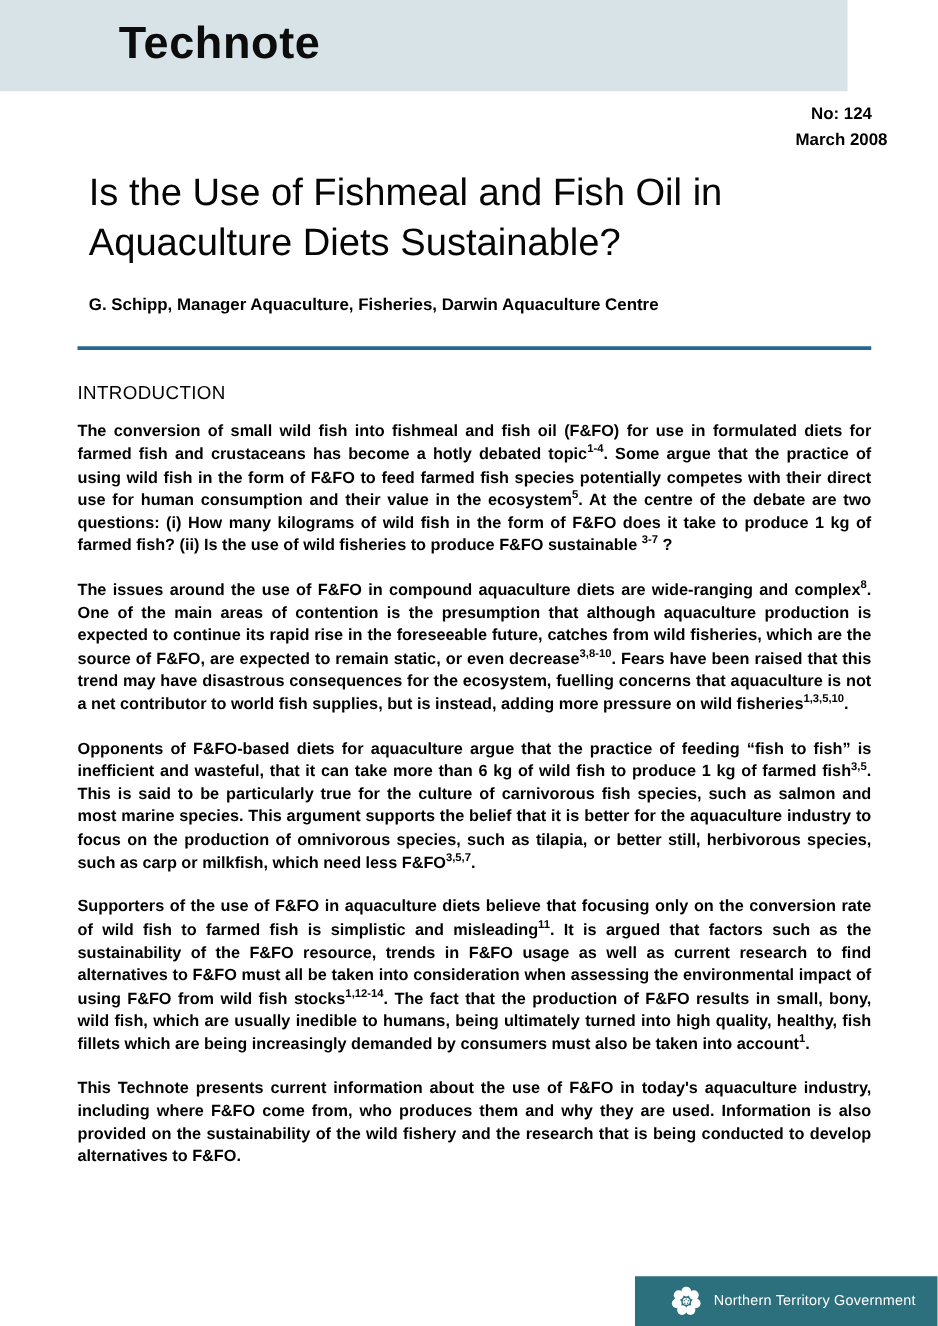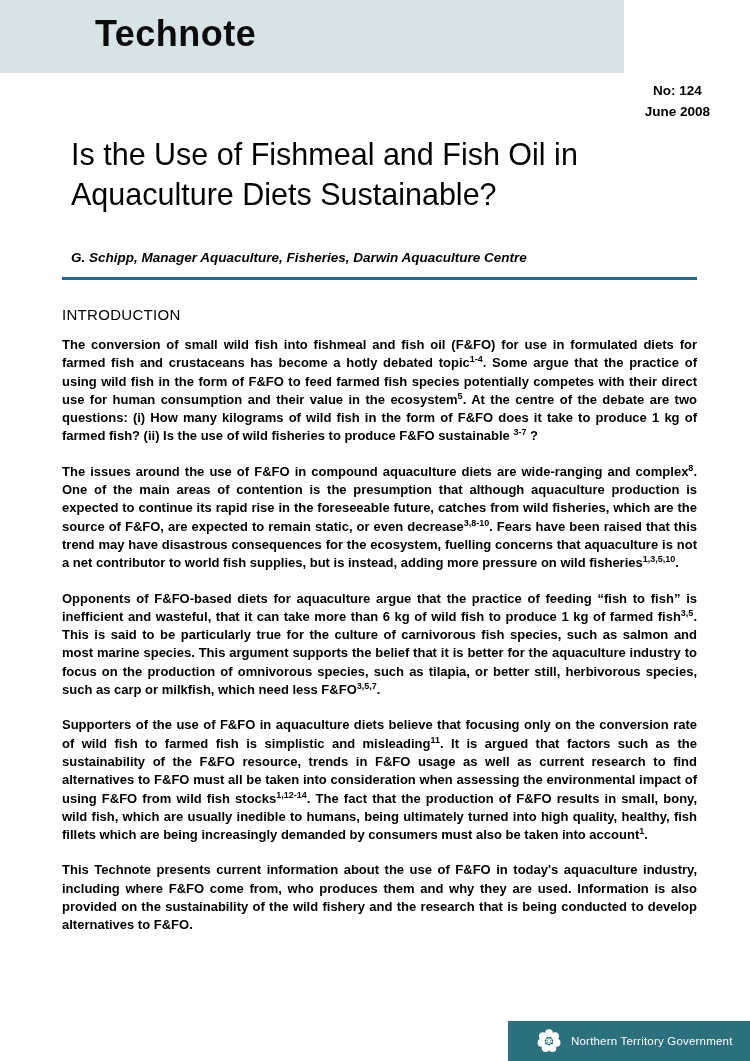--- a/index.html
+++ b/index.html
@@ -8,21 +8,21 @@
     position: relative;
     background: #ffffff;
     font-family: "Liberation Sans", sans-serif;
     color: #000;
     overflow: hidden;
   }
 
   
   .masthead {
     position: absolute; left: 0; top: 0;
-    width: 624px; height: 73px;
+    width: 678px; height: 73px;
     background: #d8e3e8;
   }
   .masthead .masthead-title {
     position: absolute; left: 95px; top: 13px;
     margin: 0;
     font-size: 36px; font-weight: bold; color: #0c0c0c;
     letter-spacing: 0.5px;
   }
 
   
@@ -36,22 +36,22 @@
   
   .doc-title {
     position: absolute; left: 71px; top: 134px;
     width: 600px;
     font-size: 30.5px; font-weight: normal;
     line-height: 40px; color: #050505;
   }
 
   
   .author {
-    position: absolute; left: 71px; top: 250px;
-    font-size: 13.5px; font-weight: bold; font-style: italic;
+    position: absolute; left: 71px; top: 236px;
+    font-size: 13.5px; font-weight: bold;
   }
 
   
   .rule {
     position: absolute; left: 62px; top: 277px;
     width: 635px; height: 3px;
     background: #26688f;
   }
 
   
@@ -90,21 +90,21 @@
 </style>
 </head>
 <body>
 
 <div class="masthead">
   <h1 class="masthead-title">Technote</h1>
 </div>
 
 <div class="issue">
   <div>No: 124</div>
-  <div>June 2008</div>
+  <div>March 2008</div>
 </div>
 
 <div class="doc-title">
   <div>Is the Use of Fishmeal and Fish Oil in</div>
   <div>Aquaculture Diets Sustainable?</div>
 </div>
 
 <div class="author">G. Schipp, Manager Aquaculture, Fisheries, Darwin Aquaculture Centre</div>
 
 <div class="rule"></div>

